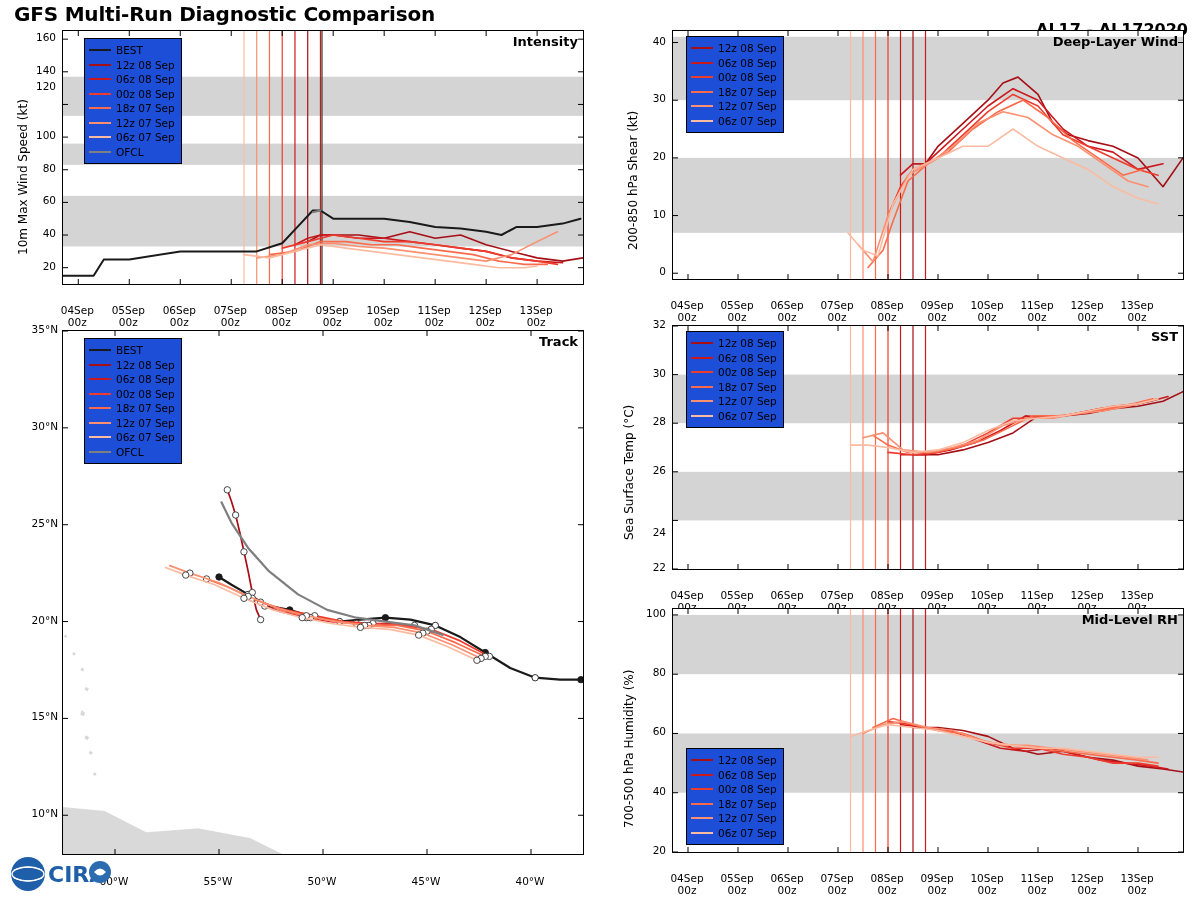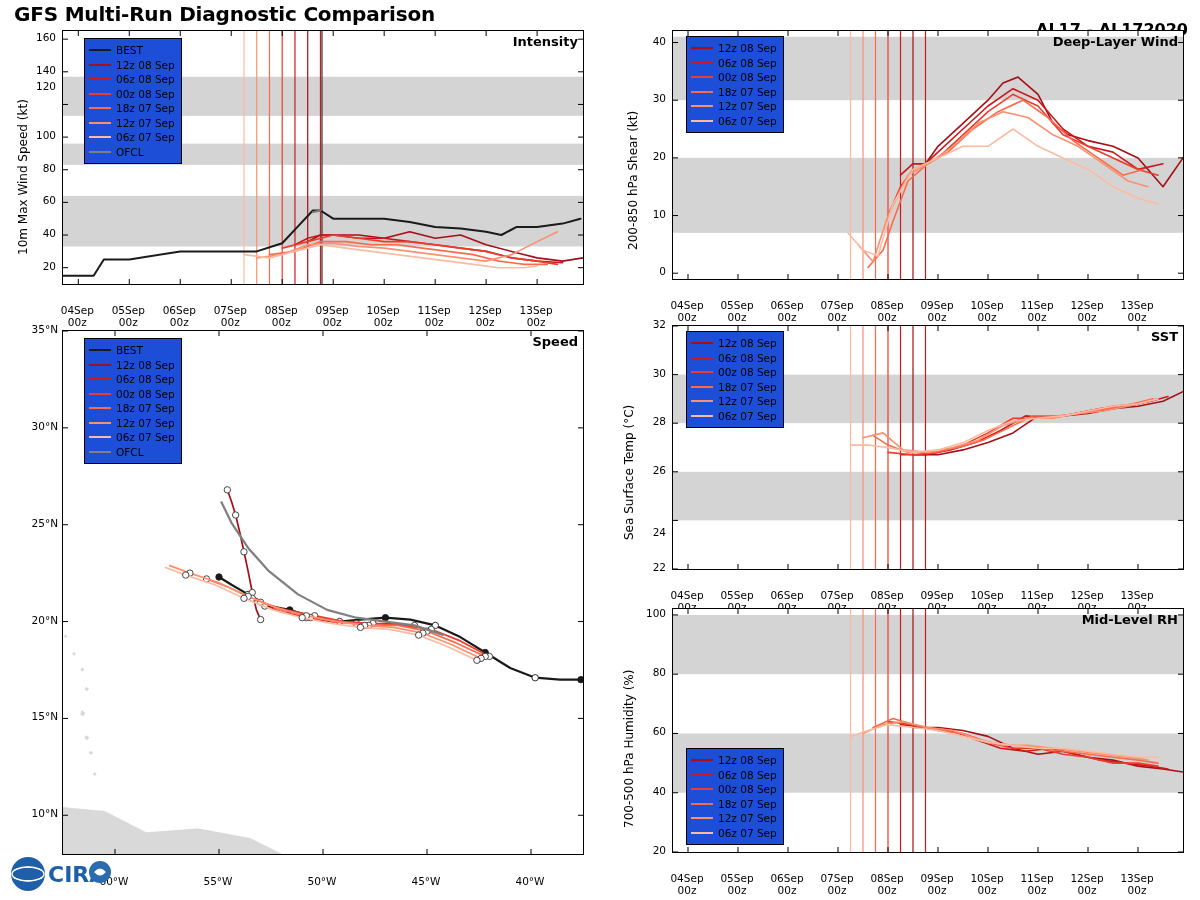--- a/index.html
+++ b/index.html
@@ -285,21 +285,21 @@
           <line x1="0" y1="290.55555555555554" x2="5" y2="290.55555555555554" stroke="#000" stroke-width="1"></line>
           <line x1="520" y1="290.55555555555554" x2="515" y2="290.55555555555554" stroke="#000" stroke-width="1"></line>
           <line x1="0" y1="193.7037037037037" x2="5" y2="193.7037037037037" stroke="#000" stroke-width="1"></line>
           <line x1="520" y1="193.7037037037037" x2="515" y2="193.7037037037037" stroke="#000" stroke-width="1"></line>
           <line x1="0" y1="96.85185185185185" x2="5" y2="96.85185185185185" stroke="#000" stroke-width="1"></line>
           <line x1="520" y1="96.85185185185185" x2="515" y2="96.85185185185185" stroke="#000" stroke-width="1"></line>
           <line x1="0" y1="0" x2="5" y2="0" stroke="#000" stroke-width="1"></line>
           <line x1="520" y1="0" x2="515" y2="0" stroke="#000" stroke-width="1"></line>
         </svg>
     </div>
-    <div class="panel-title">Speed</div>
+    <div class="panel-title">Track</div>
     <div class="legend" id="leg-track" style="left:22px;top:8px;">
         <div class="row">
           <span class="swatch" style="border-top-color: rgb(26, 26, 26);"></span>
           <span class="txt">BEST</span>
         </div>
         <div class="row">
           <span class="swatch" style="border-top-color: rgb(165, 15, 21);"></span>
           <span class="txt">12z 08 Sep</span>
         </div>
         <div class="row">

